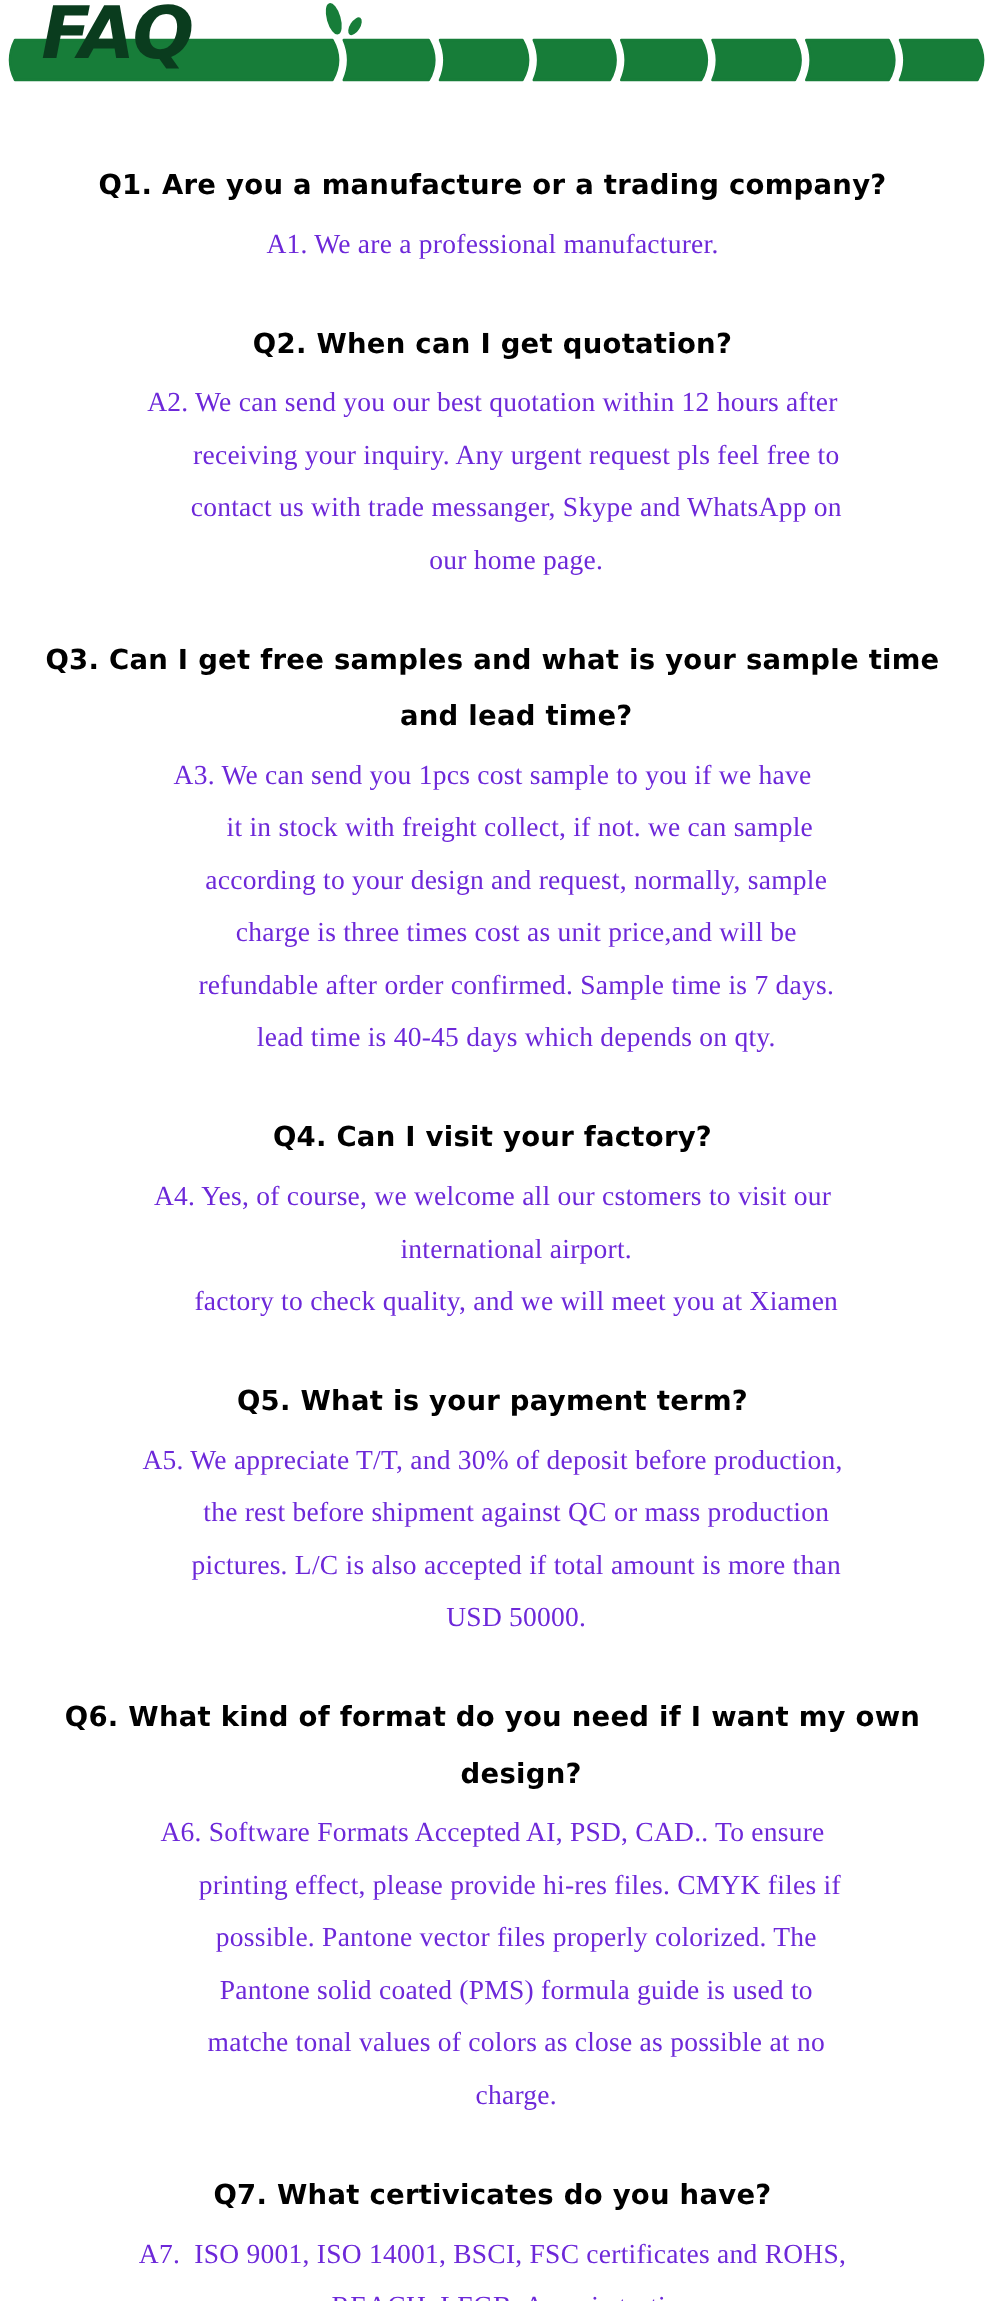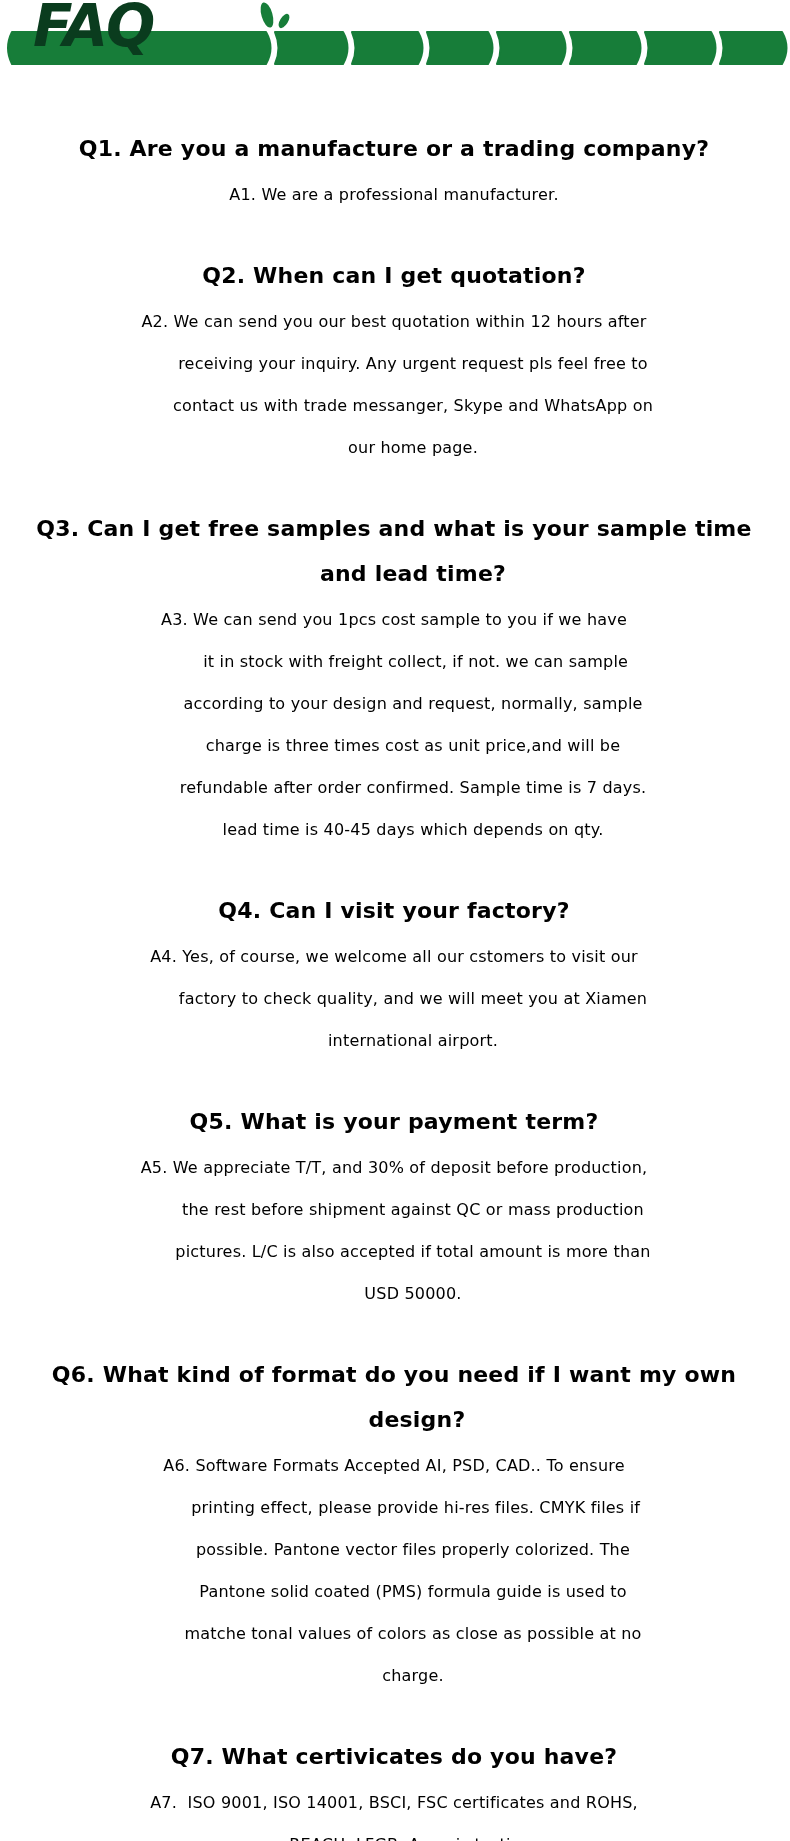--- a/index.html
+++ b/index.html
@@ -54,25 +54,26 @@
   .q-line {
     font-weight: 700;
     font-size: 22px;
     line-height: 45px;
     color: #000000;
     white-space: pre;
     letter-spacing: 0.2px;
   }
   .a-line {
     font-weight: 400;
-    font-size: 16px;
+    font-size: 22px;
     line-height: 42px;
-    color: #000000;
+    color: #6d28d9;
     white-space: pre;
     letter-spacing: 0.2px;
+    font-family: Liberation Serif, serif;
   }
   .q-line.cont, .a-line.cont {
     padding-left: 38px;
   }
 </style>
 </head>
 <body>
 
 <div class="page">
 
@@ -129,22 +130,22 @@
           <div class="a-line cont">refundable after order confirmed. Sample time is 7 days.</div>
           <div class="a-line cont">lead time is 40-45 days which depends on qty.</div>
         </div>
       </div>
       <div class="faq-item">
         <div class="question">
           <div class="q-line">Q4. Can I visit your factory?</div>
         </div>
         <div>
           <div class="a-line">A4. Yes, of course, we welcome all our cstomers to visit our</div>
+          <div class="a-line cont">international airport.</div>
           <div class="a-line cont">factory to check quality, and we will meet you at Xiamen</div>
-          <div class="a-line cont">international airport.</div>
         </div>
       </div>
       <div class="faq-item">
         <div class="question">
           <div class="q-line">Q5. What is your payment term?</div>
         </div>
         <div>
           <div class="a-line">A5. We appreciate T/T, and 30% of deposit before production,</div>
           <div class="a-line cont">the rest before shipment against QC or mass production</div>
           <div class="a-line cont">pictures. L/C is also accepted if total amount is more than</div>

